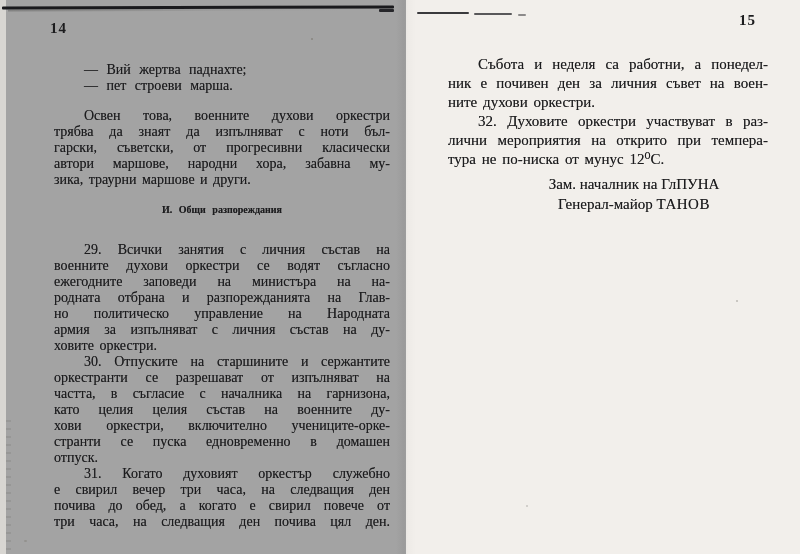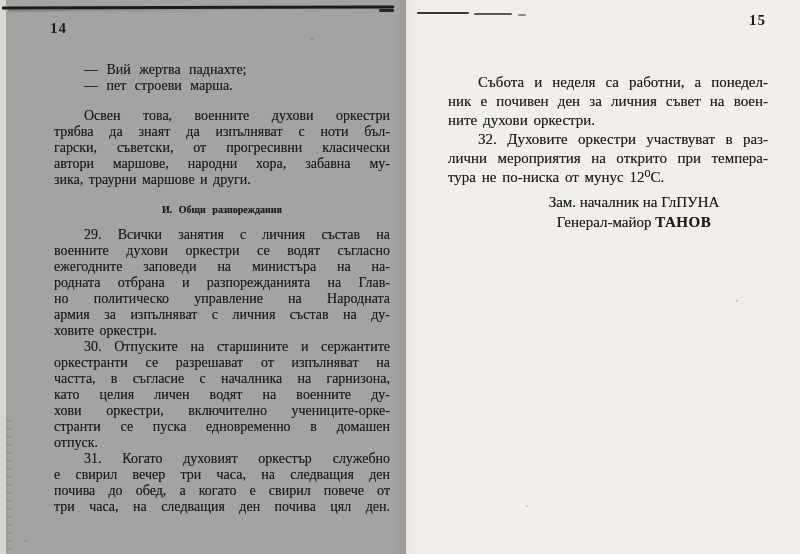--- a/index.html
+++ b/index.html
@@ -22,39 +22,39 @@
   .d1{left:379px; top:9px;  width:15px; height:3px;}
   .d2{left:417px; top:12px; width:52px; height:2px; opacity:.9;}
   .d3{left:474px; top:13px; width:38px; height:2px; opacity:.75;}
   .d4{left:518px; top:14px; width:8px;  height:2px; opacity:.5;}
   .speck{position:absolute; background:#87857f; border-radius:50%;}
   .edge-noise{position:absolute; left:0; top:420px; width:5px; height:130px; opacity:.45;
     background:repeating-linear-gradient(180deg, rgba(110,110,105,.5) 0 2px, transparent 2px 8px);}
 
   .pagenum{position:absolute; font-size:15px; font-weight:bold; letter-spacing:1px;}
   .pn-left{left:44px; top:20px;}
-  .pn-right{right:34px; top:12px;}
+  .pn-right{right:44px; top:12px;}
 
   .col{position:absolute; text-shadow:0 0 .4px rgba(20,20,22,.55);}
   .col-left{left:48px; top:62px; width:336px; font-size:14px; line-height:16px;}
-  .col-right{left:42px; top:73px; width:320px; font-size:15px; line-height:19px;}
+  .col-right{left:42px; top:55px; width:320px; font-size:15px; line-height:19px;}
 
   .ln{width:100%;}
   .j{text-align:justify; text-align-last:justify;}
   .ind{padding-left:30px; box-sizing:border-box;}
   .lastln{text-align:left; word-spacing:2px;}
   .listln{word-spacing:5px;}
 
   .heading{font-weight:bold; text-align:center; font-size:10px;
     margin-top:12px; margin-bottom:0; height:20px; line-height:20px; word-spacing:4px;}
   .intro{margin-top:14px;}
-  .para29{margin-top:7px;}
+  .para29{margin-top:22px;}
 
   .signature{margin-top:5px; padding-left:52px; text-align:center; line-height:20px;}
-  .sig-name{font-weight:bold; letter-spacing:.5px;}
+  .sig-name{font-weight:normal; letter-spacing:.5px;}
 </style>
 </head>
 <body>
 
 <div class="scan">
 
   <div class="page page-left">
     <div class="edge-line"></div>
     <div class="pagenum pn-left">14</div>
 
@@ -79,21 +79,21 @@
         <div class="ln j">родната отбрана и разпорежданията на Глав-</div>
         <div class="ln j">но политическо управление на Народната</div>
         <div class="ln j">армия за изпълняват с личния състав на ду-</div>
         <div class="ln lastln">ховите оркестри.</div>
       </div>
 
       <div>
         <div class="ln j ind">30. Отпуските на старшините и сержантите</div>
         <div class="ln j">оркестранти се разрешават от изпълняват на</div>
         <div class="ln j">частта, в съгласие с началника на гарнизона,</div>
-        <div class="ln j">като целия личен водят на военните ду-</div>
+        <div class="ln j">като целия целия състав на военните ду-</div>
         <div class="ln j">хови оркестри, включително учениците-орке-</div>
         <div class="ln j">странти се пуска едновременно в домашен</div>
         <div class="ln lastln">отпуск.</div>
       </div>
 
       <div>
         <div class="ln j ind">31. Когато духовият оркестър служебно</div>
         <div class="ln j">е свирил вечер три часа, на следващия ден</div>
         <div class="ln j">почива до обед, а когато е свирил повече от</div>
         <div class="ln j">три часа, на следващия ден почива цял ден.</div>

